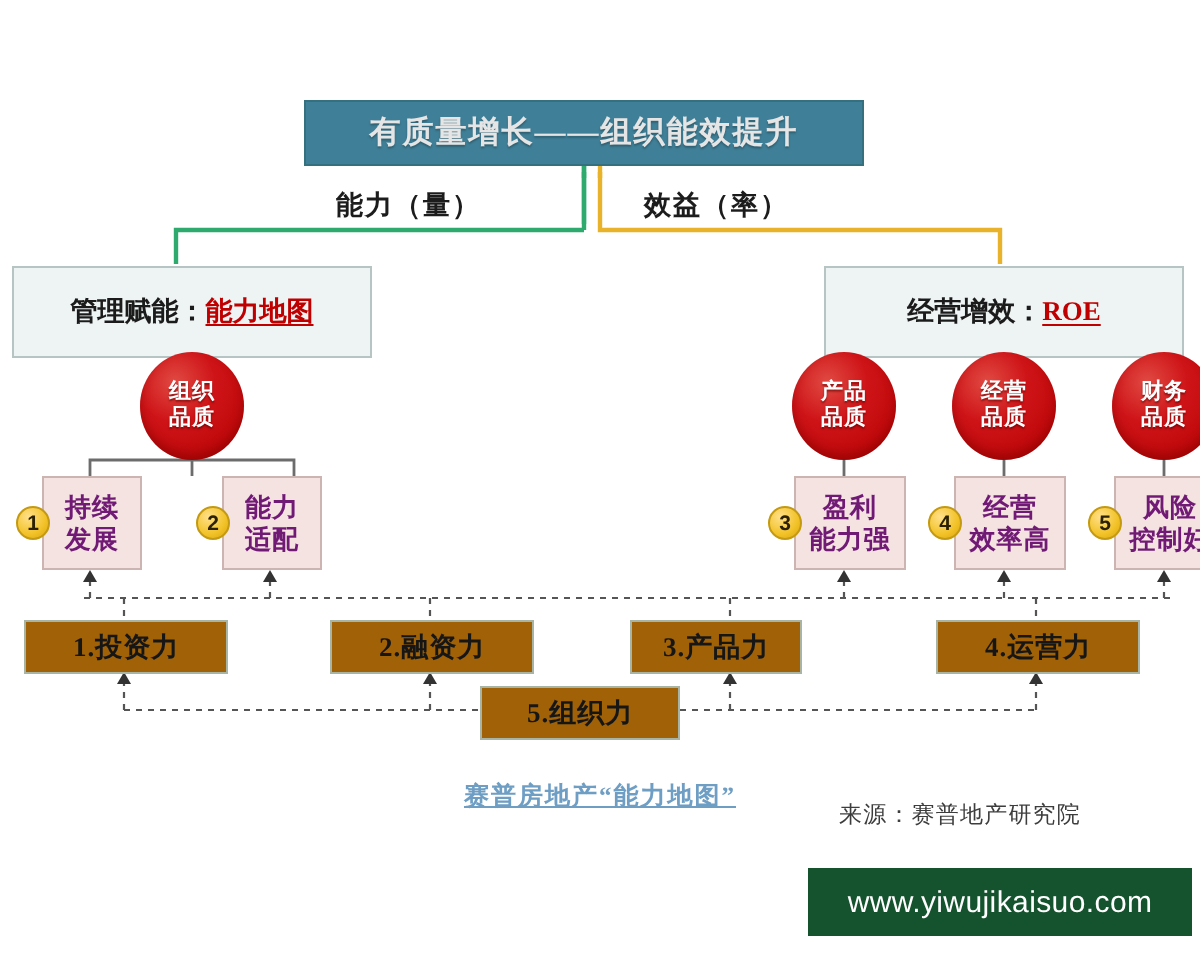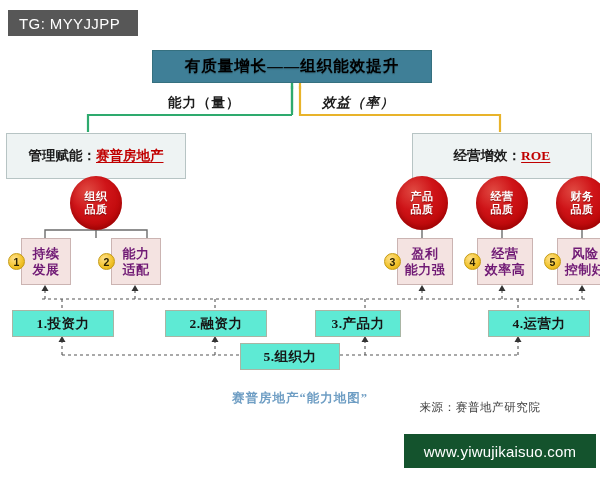--- a/index.html
+++ b/index.html
@@ -17,31 +17,31 @@
     color:#fff;font-family:"Liberation Sans","DejaVu Sans",sans-serif;
     font-size:15px;display:flex;align-items:center;padding-left:11px;
     letter-spacing:.4px;
   }
 
   
   .title-bar{
     left:152px;top:50px;width:280px;height:33px;
     background:#3f7f97;border:1px solid #35707f;
     display:flex;align-items:center;justify-content:center;
-    color:#000000;font-size:15.5px;font-weight:bold;letter-spacing:1px;
+    color:#e5e5e5;font-size:15.5px;font-weight:bold;letter-spacing:1px;
     text-shadow:0 1px 1px rgba(0,0,0,.25);
   }
 
   
   .branch-label{
     font-size:13.5px;font-weight:bold;color:#1c1c1c;letter-spacing:1px;
     white-space:nowrap;
   }
   .lbl-left{left:168px;top:94px;}
-  .lbl-right{left:322px;top:94px;font-style:italic;}
+  .lbl-right{left:322px;top:94px;}
 
   
   .hdr-box{
     height:46px;background:#eef3f3;border:1px solid #b7c4c4;
     display:flex;align-items:center;justify-content:center;
     font-size:13.5px;font-weight:bold;color:#1b1b1b;white-space:nowrap;
   }
   .hdr-left{left:6px;top:133px;width:180px;}
   .hdr-right{left:412px;top:133px;width:180px;}
   .hdr-accent{color:#c00000;text-decoration:underline;text-underline-offset:2px;}
@@ -77,30 +77,30 @@
   
   .callout{
     left:228px;top:172px;width:162px;text-align:center;
     color:#c00000;font-size:13.5px;font-weight:bold;line-height:1.95;
     letter-spacing:.5px;
   }
   .callout span{text-decoration:underline;text-underline-offset:3px;}
 
   
   .cap-box{
-    height:27px;background:#5eead4;border:1px solid #a9b5a4;
+    height:27px;background:#a16207;border:1px solid #a9b5a4;
     display:flex;align-items:center;justify-content:center;
     font-size:13.5px;font-weight:bold;color:#161616;letter-spacing:.5px;
     white-space:nowrap;
   }
 
   
   .caption{
     left:0;top:390px;width:600px;text-align:center;
-    color:#6f9ec4;font-size:12.5px;font-weight:bold;letter-spacing:1px;
+    color:#6f9ec4;font-size:12.5px;font-weight:bold;letter-spacing:1px;text-decoration:underline;
   }
   .source{
     left:380px;top:400px;width:200px;text-align:center;
     color:#3d3d3d;font-size:11.5px;letter-spacing:.6px;
   }
   .watermark{
     left:404px;top:434px;width:192px;height:34px;background:#14532d;
     display:flex;align-items:center;justify-content:center;
     color:#fff;font-family:"Liberation Sans","DejaVu Sans",sans-serif;
     font-size:15px;letter-spacing:.2px;
@@ -170,30 +170,29 @@
       <line x1="340" y1="355" x2="518" y2="355"></line>
     </g>
     <g fill="#333">
       <polygon points="62,336 58.5,342 65.5,342"></polygon>
       <polygon points="215,336 211.5,342 218.5,342"></polygon>
       <polygon points="365,336 361.5,342 368.5,342"></polygon>
       <polygon points="518,336 514.5,342 521.5,342"></polygon>
     </g>
   </svg>
 
-  <div class="abs tg-tag">TG: MYYJJPP</div>
 
   <div class="abs title-bar">有质量增长——组织能效提升</div>
 
   <div class="abs branch-label lbl-left">能力（量）</div>
   <div class="abs branch-label lbl-right">效益（率）</div>
 
   <div class="abs hdr-box hdr-left">
     <span>管理赋能：</span>
-    <span class="hdr-accent">赛普房地产</span>
+    <span class="hdr-accent">能力地图</span>
   </div>
   <div class="abs hdr-box hdr-right">
     <span>经营增效：</span>
     <span class="hdr-accent">ROE</span>
   </div>
 
 
   <div class="abs ellipse" style="left:70px;top:176px;">
     <span>组织</span>
     <span>品质</span>
@@ -237,21 +236,21 @@
 
   <div class="abs pink-box" style="left:557px;top:238px;width:56px;">
     <span>风险</span>
     <span>控制好</span>
   </div>
   <div class="abs badge" style="left:544px;top:253px;">5</div>
 
   <div class="abs cap-box" style="left:12px;top:310px;width:102px;">1.投资力</div>
   <div class="abs cap-box" style="left:165px;top:310px;width:102px;">2.融资力</div>
   <div class="abs cap-box" style="left:315px;top:310px;width:86px;">3.产品力</div>
-  <div class="abs cap-box" style="left:488px;top:310px;width:102px;">4.运营力</div>
+  <div class="abs cap-box" style="left:468px;top:310px;width:102px;">4.运营力</div>
 
   <div class="abs cap-box" style="left:240px;top:343px;width:100px;">5.组织力</div>
 
   <div class="abs caption">赛普房地产“能力地图”</div>
   <div class="abs source">来源：赛普地产研究院</div>
   <div class="abs watermark">www.yiwujikaisuo.com</div>
 
 </div>
 
 </body></html>

